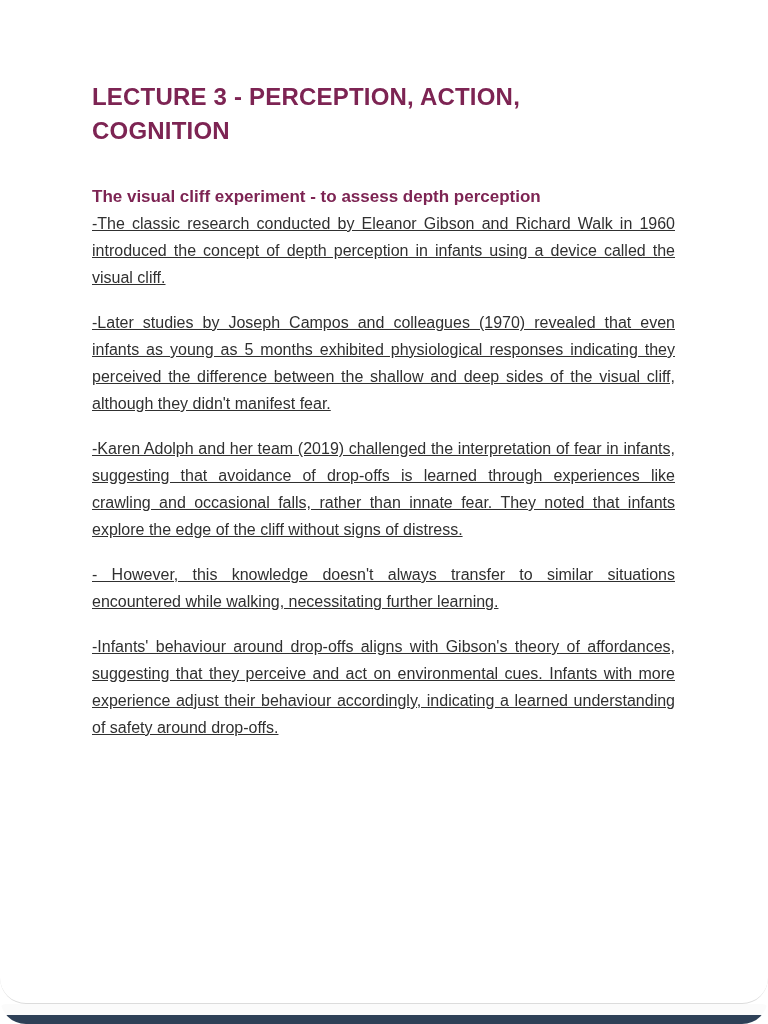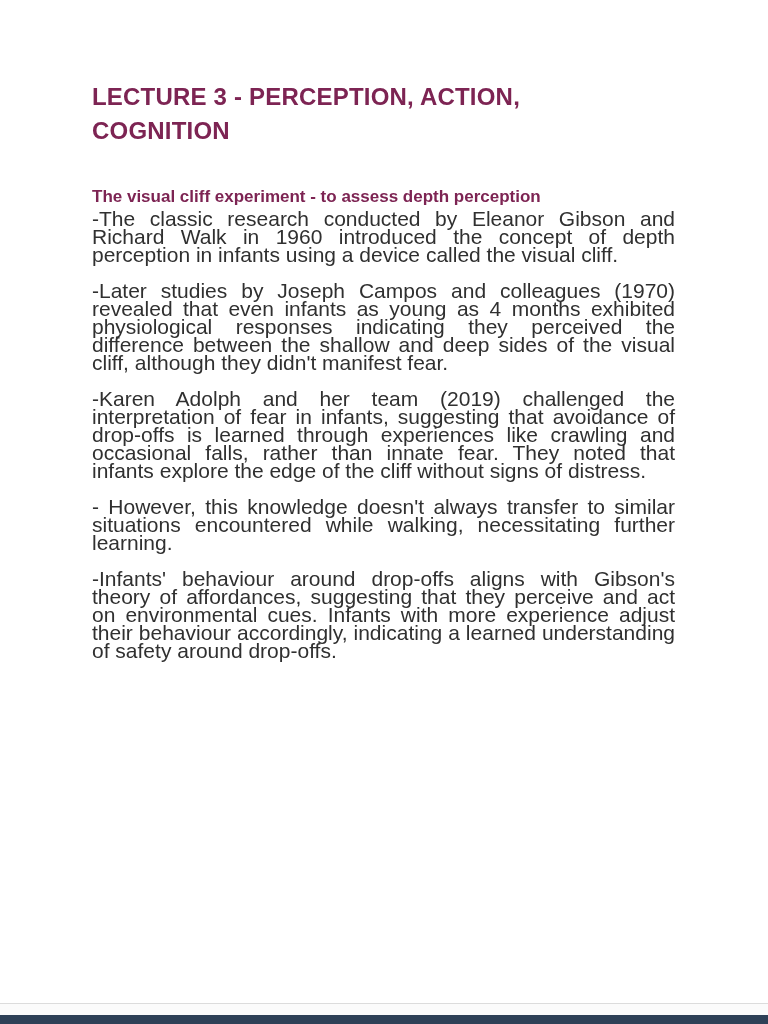--- a/index.html
+++ b/index.html
@@ -1,15 +1,15 @@
 <!DOCTYPE html>
 <html style="--heading-color: #7d2453; --body-color: #303030; --footer-color: #2e4057;"><head>
 <meta charset="utf-8">
 <style>
-  * { margin: 0; padding: 0; box-sizing: border-box; }
+  * { margin: 0; padding: 0; box-sizing: border-box; border-radius: 26px; }
 
   html, body {
     width: 768px;
     height: 1024px;
     background: #ffffff;
     font-family: "Liberation Sans", "DejaVu Sans", sans-serif;
     overflow: hidden;
   }
 
   :root {
@@ -47,25 +47,26 @@
   .section-heading {
     color: var(--heading-color);
     font-size: 17px;
     font-weight: bold;
     line-height: 25px;
     margin-bottom: 1px;
   }
 
   .paragraph {
     color: var(--body-color);
-    font-size: 21px;
-    line-height: 18px;
+    font-size: 16px;
+    line-height: 27px;
     text-align: justify;
     text-justify: inter-word;
     margin-bottom: 18px;
+    text-decoration: underline;
   }
 
   .page-gap {
     flex: 0 0 auto;
     height: 11px;
     background: #fbfbfb;
   }
 
   .footer-bar {
     flex: 1 1 auto;
@@ -79,21 +80,21 @@
 
   <div class="page">
 
     <h1 class="doc-title">LECTURE 3 - PERCEPTION, ACTION, COGNITION</h1>
 
     <h2 class="section-heading">The visual cliff experiment - to assess depth perception</h2>
 
     <p class="paragraph">-The classic research conducted by Eleanor Gibson and Richard Walk in 1960 introduced the concept of depth perception in infants using a device called the visual cliff.</p>
 
 
-    <p class="paragraph">-Later studies by Joseph Campos and colleagues (1970) revealed that even infants as young as 4 months exhibited physiological responses indicating they perceived the difference between the shallow and deep sides of the visual cliff, although they didn't manifest fear.</p>
+    <p class="paragraph">-Later studies by Joseph Campos and colleagues (1970) revealed that even infants as young as 5 months exhibited physiological responses indicating they perceived the difference between the shallow and deep sides of the visual cliff, although they didn't manifest fear.</p>
 
     <p class="paragraph">-Karen Adolph and her team (2019) challenged the interpretation of fear in infants, suggesting that avoidance of drop-offs is learned through experiences like crawling and occasional falls, rather than innate fear. They noted that infants explore the edge of the cliff without signs of distress.</p>
 
     <p class="paragraph">- However, this knowledge doesn't always transfer to similar situations encountered while walking, necessitating further learning.</p>
 
     <p class="paragraph">-Infants' behaviour around drop-offs aligns with Gibson's theory of affordances, suggesting that they perceive and act on environmental cues. Infants with more experience adjust their behaviour accordingly, indicating a learned understanding of safety around drop-offs.</p>
 
   </div>
 
   <div class="page-gap"></div>

